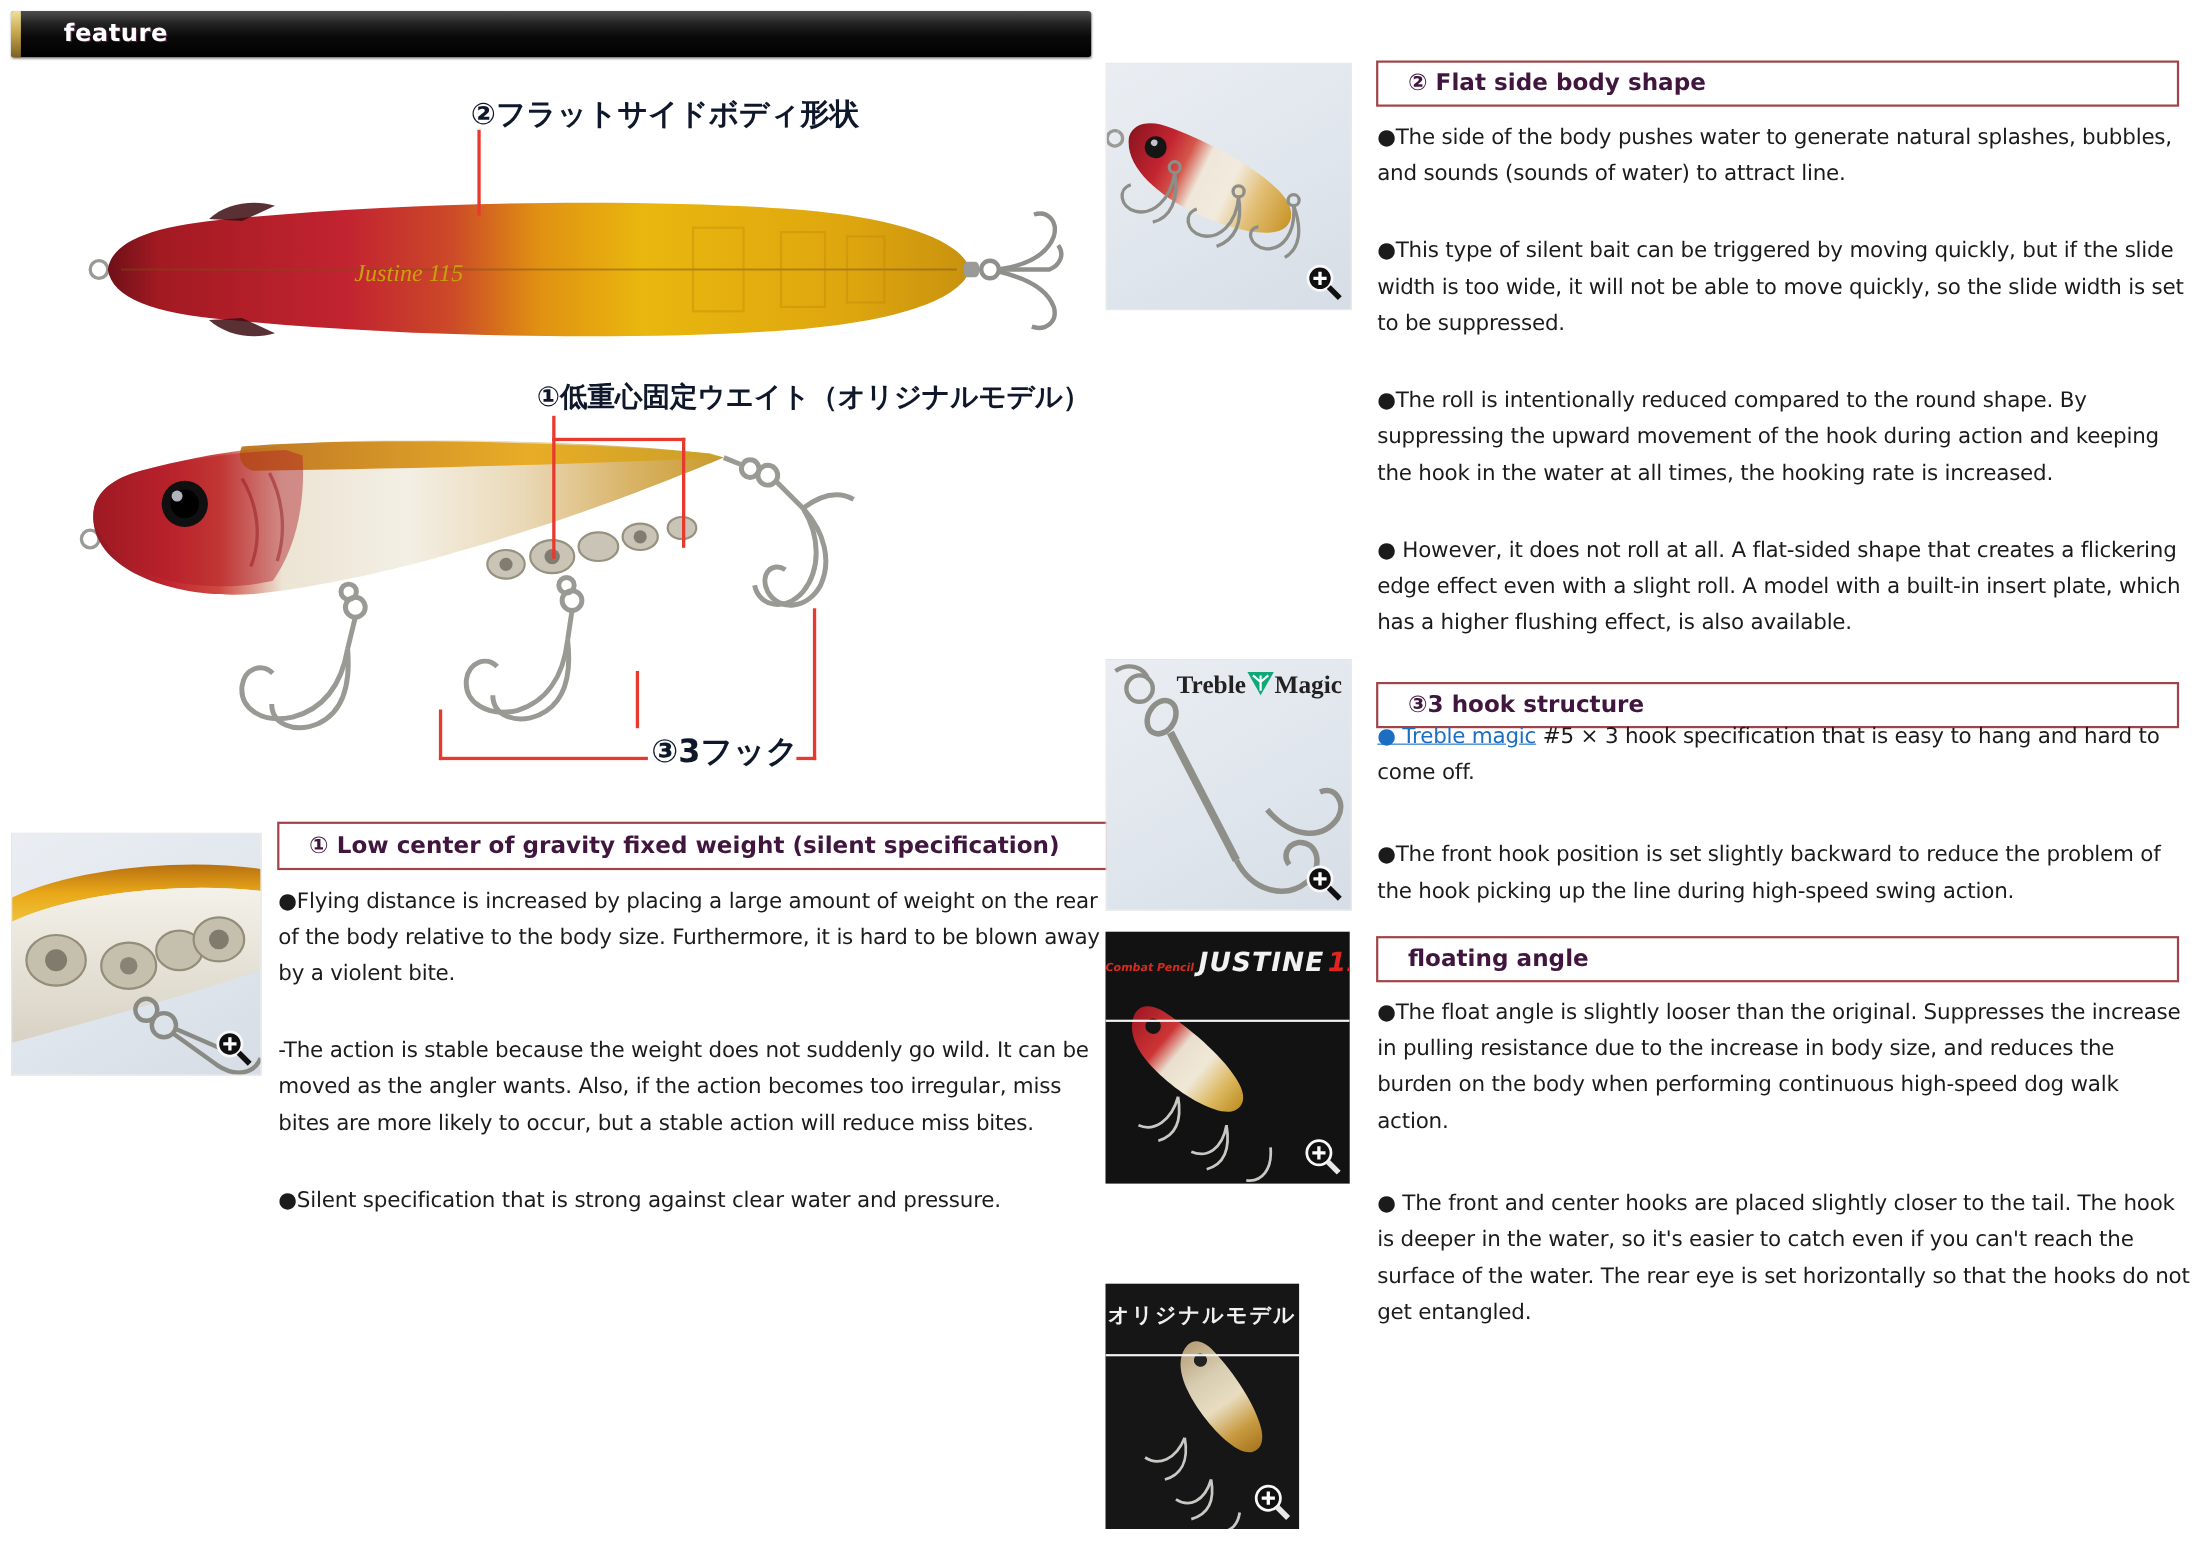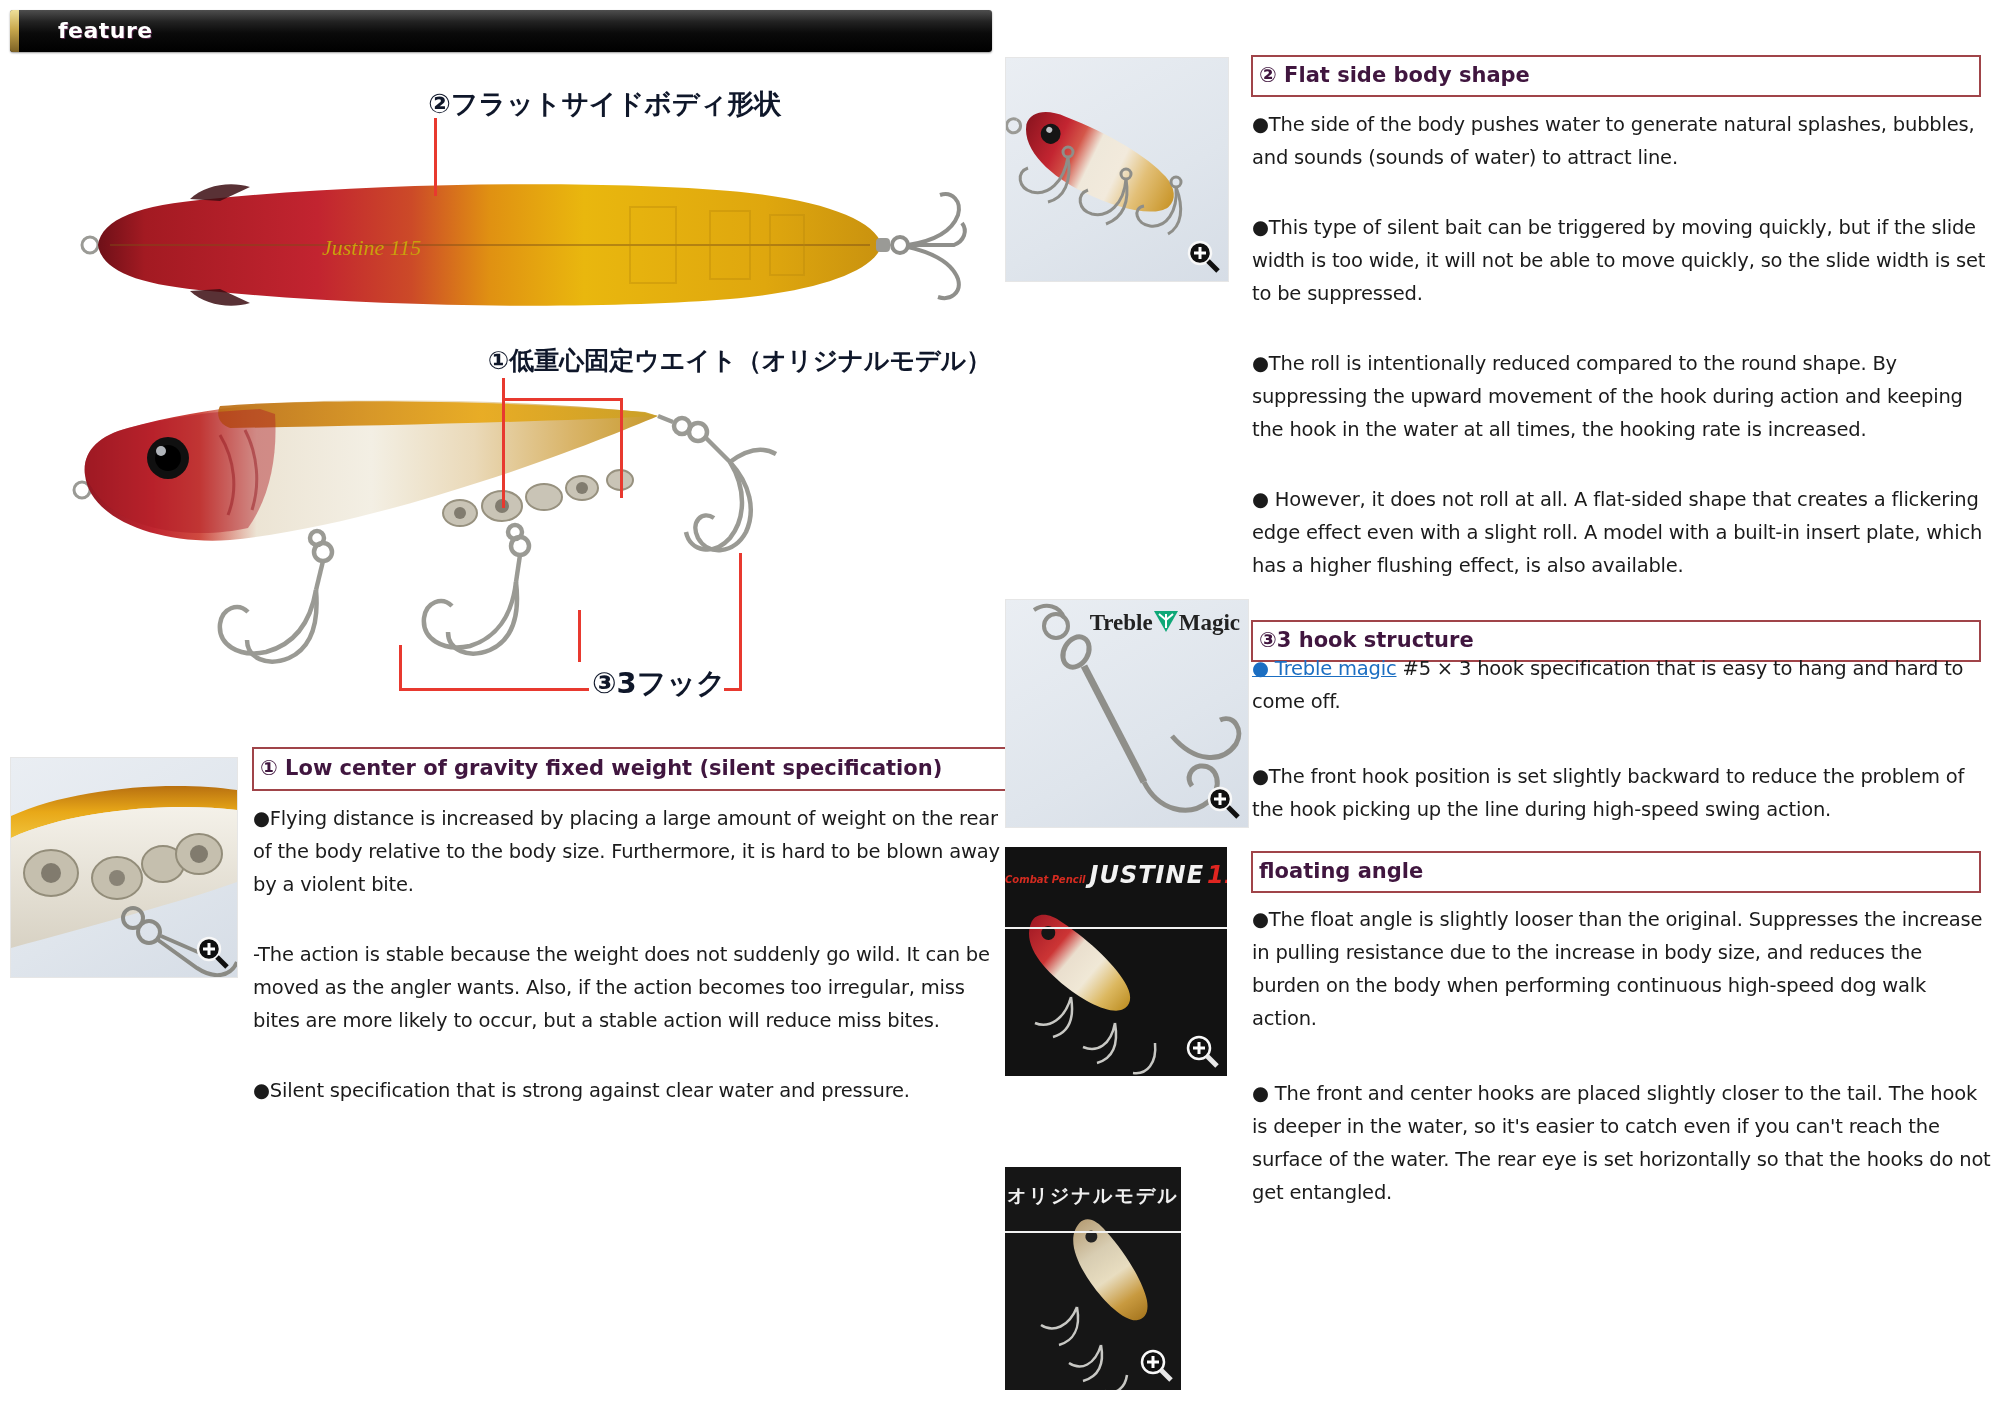--- a/index.html
+++ b/index.html
@@ -24,21 +24,21 @@
   .red-line{position:absolute;background:#e8392f;}
 
   
   .photo{position:absolute;overflow:hidden;}
   .photo.light{background:linear-gradient(150deg,#eaeef3 0%,#dfe5ec 60%,#d6dde6 100%);border:1px solid #e6e6e6;}
   .photo.dark{background:#121212;}
   .waterline{position:absolute;left:0;width:100%;height:2px;background:#f2f2f2;}
 
   
   .hd-box{position:absolute;background:#fff;border:2px solid #a04449;box-shadow:0 0 0 1px #fff inset;}
-  .hd-box .hd-txt{display:block;padding-left:6px;line-height:38px;font-size:21px;font-weight:bold;
+  .hd-box .hd-txt{display:block;padding-left:27px;line-height:38px;font-size:21px;font-weight:bold;
       color:#40163f;white-space:nowrap;}
 
   
   .txt-col{position:absolute;font-size:19.5px;line-height:33px;color:#1b1b1b;letter-spacing:-0.2px;}
   .txt-col p{margin:0 0 37px 0;}
   .link{color:#1b6ec2;text-decoration:underline;cursor:pointer;}
 
   
   .pkg-brand{position:absolute;left:0;top:14px;width:100%;text-align:center;white-space:nowrap;}
   .pkg-small{font-size:10px;font-style:italic;font-weight:bold;color:#d42b20;margin-right:4px;}
@@ -261,21 +261,21 @@
   <div class="hd-box" style="left:1251px;top:55px;width:726px;height:38px;">
     <span class="hd-txt" style="line-height:36px">② Flat side body shape</span>
   </div>
   <div class="txt-col" style="left:1252px;top:108px;width:736px;">
     <p>●The side of the body pushes water to generate natural splashes, bubbles, and sounds (sounds of water) to attract line.</p>
     <p>●This type of silent bait can be triggered by moving quickly, but if the slide width is too wide, it will not be able to move quickly, so the slide width is set to be suppressed.</p>
     <p>●The roll is intentionally reduced compared to the round shape. By suppressing the upward movement of the hook during action and keeping the hook in the water at all times, the hooking rate is increased.</p>
     <p>● However, it does not roll at all. A flat-sided shape that creates a flickering edge effect even with a slight roll. A model with a built-in insert plate, which has a higher flushing effect, is also available.</p>
   </div>
 
-  <div class="photo light" style="left:1005px;top:599px;width:222px;height:227px;padding-left:20px;">
+  <div class="photo light" style="left:1005px;top:599px;width:222px;height:227px;">
     <div class="treble-logo">
       <span>Treble</span><svg width="26" height="24" viewBox="0 0 26 24" style="vertical-align:-4px">
           <polygon points="1,1 25,1 13,22" fill="#0fa878"></polygon>
           <path d="M13,4 L13,18 M6,4 L13,10 M20,4 L13,10" stroke="#fff" stroke-width="2" fill="none"></path>
         </svg><span>Magic</span>
     </div>
     <svg width="222" height="227" viewBox="0 0 222 227">
       <g fill="none" stroke="#8f8f8a" stroke-width="5">
         <path d="M8,10 C20,2 34,6 38,18" stroke-width="4"></path>
         <circle cx="30" cy="26" r="12" stroke-width="4"></circle>

